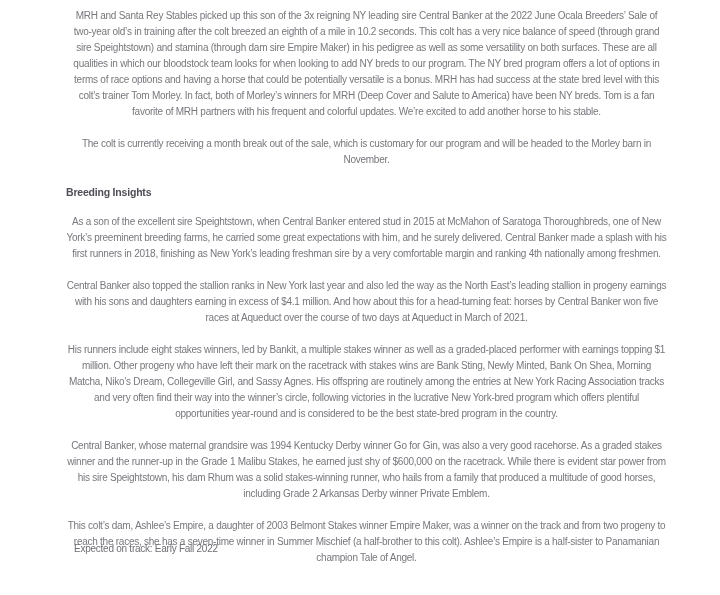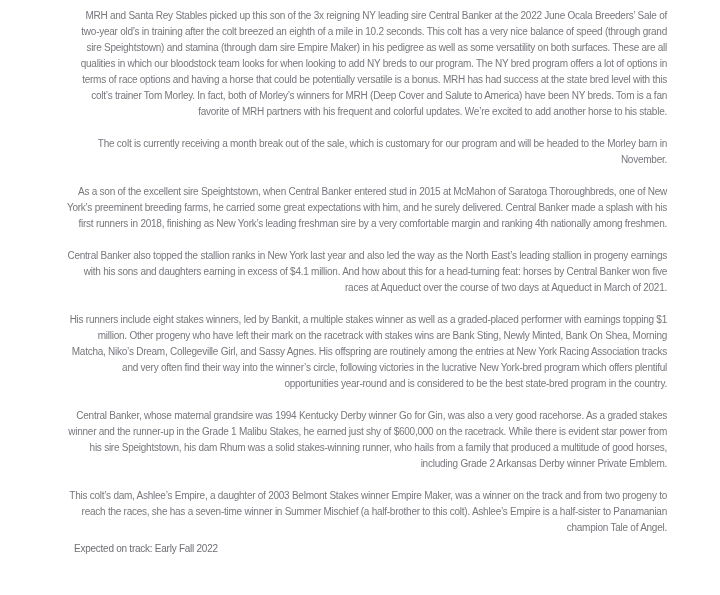--- a/index.html
+++ b/index.html
@@ -21,21 +21,21 @@
     left: 66px;
     top: 8px;
     width: 601px;
   }
   .para {
     color: #77777d;
     font-size: 10px;
     line-height: 16px;
     letter-spacing: -0.25px;
     margin: 0 0 16px 0;
-    text-align: right;
+    text-align: center;
   }
   .section-heading {
     color: #4e4e56;
     font-size: 10.5px;
     line-height: 16px;
     letter-spacing: -0.2px;
     font-weight: bold;
     margin: 0 0 14px 0;
   }
   .footer-note {
@@ -48,20 +48,21 @@
     letter-spacing: -0.25px;
   }
 </style>
 </head>
 <body>
 
 <div class="page">
   <div class="content">
     <p class="para">MRH and Santa Rey Stables picked up this son of the 3x reigning NY leading sire Central Banker at the 2022 June Ocala Breeders’ Sale of two-year old’s in training after the colt breezed an eighth of a mile in 10.2 seconds. This colt has a very nice balance of speed (through grand sire Speightstown) and stamina (through dam sire Empire Maker) in his pedigree as well as some versatility on both surfaces. These are all qualities in which our bloodstock team looks for when looking to add NY breds to our program. The NY bred program offers a lot of options in terms of race options and having a horse that could be potentially versatile is a bonus. MRH has had success at the state bred level with this colt’s trainer Tom Morley. In fact, both of Morley’s winners for MRH (Deep Cover and Salute to America) have been NY breds. Tom is a fan favorite of MRH partners with his frequent and colorful updates. We’re excited to add another horse to his stable.</p>
     <p class="para">The colt is currently receiving a month break out of the sale, which is customary for our program and will be headed to the Morley barn in November.</p>
+    <h2 class="section-heading">Breeding Insights</h2>
     <p class="para">As a son of the excellent sire Speightstown, when Central Banker entered stud in 2015 at McMahon of Saratoga Thoroughbreds, one of New York’s preeminent breeding farms, he carried some great expectations with him, and he surely delivered. Central Banker made a splash with his first runners in 2018, finishing as New York’s leading freshman sire by a very comfortable margin and ranking 4th nationally among freshmen.</p>
     <p class="para">Central Banker also topped the stallion ranks in New York last year and also led the way as the North East’s leading stallion in progeny earnings with his sons and daughters earning in excess of $4.1 million. And how about this for a head-turning feat: horses by Central Banker won five races at Aqueduct over the course of two days at Aqueduct in March of 2021.</p>
     <p class="para">His runners include eight stakes winners, led by Bankit, a multiple stakes winner as well as a graded-placed performer with earnings topping $1 million. Other progeny who have left their mark on the racetrack with stakes wins are Bank Sting, Newly Minted, Bank On Shea, Morning Matcha, Niko’s Dream, Collegeville Girl, and Sassy Agnes. His offspring are routinely among the entries at New York Racing Association tracks and very often find their way into the winner’s circle, following victories in the lucrative New York-bred program which offers plentiful opportunities year-round and is considered to be the best state-bred program in the country.</p>
     <p class="para">Central Banker, whose maternal grandsire was 1994 Kentucky Derby winner Go for Gin, was also a very good racehorse. As a graded stakes winner and the runner-up in the Grade 1 Malibu Stakes, he earned just shy of $600,000 on the racetrack. While there is evident star power from his sire Speightstown, his dam Rhum was a solid stakes-winning runner, who hails from a family that produced a multitude of good horses, including Grade 2 Arkansas Derby winner Private Emblem.</p>
     <p class="para">This colt’s dam, Ashlee’s Empire, a daughter of 2003 Belmont Stakes winner Empire Maker, was a winner on the track and from two progeny to reach the races, she has a seven-time winner in Summer Mischief (a half-brother to this colt). Ashlee’s Empire is a half-sister to Panamanian champion Tale of Angel.</p>
   </div>
   <div class="footer-note">Expected on track: Early Fall 2022</div>
 </div>
 
 </body></html>

